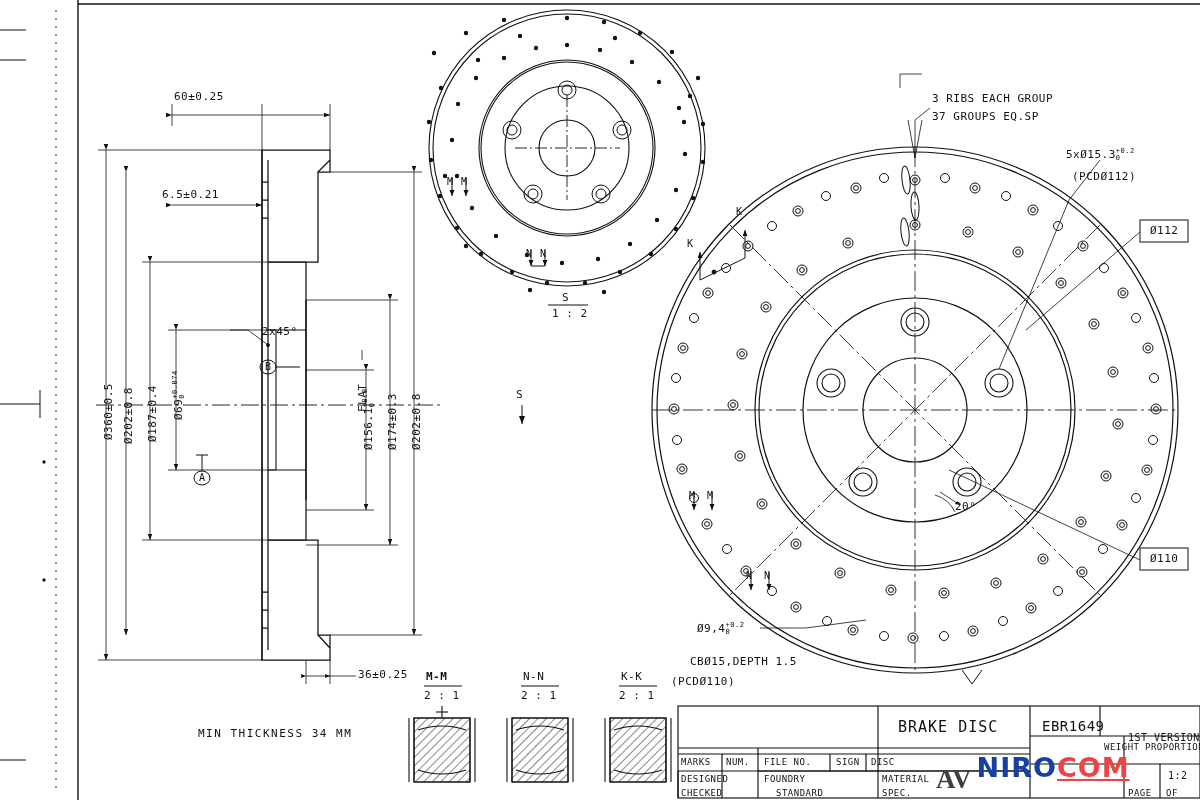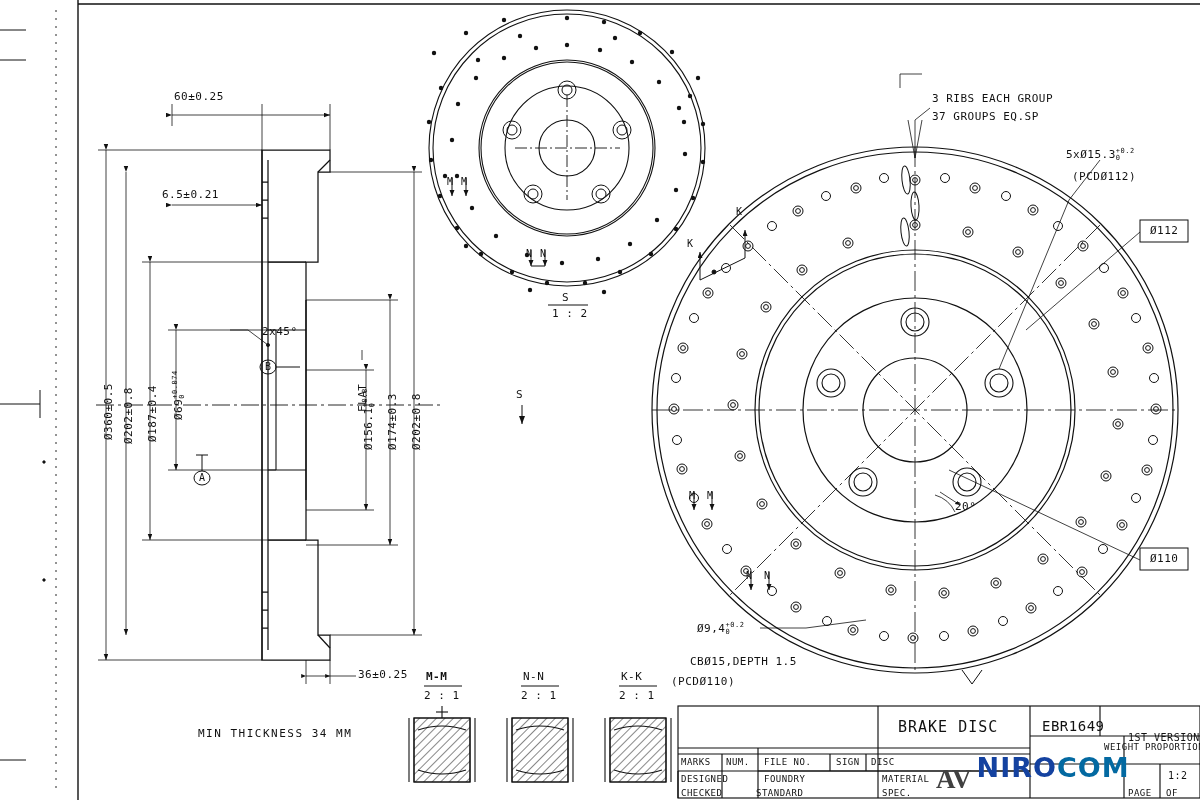--- a/index.html
+++ b/index.html
@@ -16,21 +16,21 @@
   .lbl{position:absolute;font-family:"DejaVu Sans Mono", monospace;font-size:11px;letter-spacing:0.5px;white-space:nowrap;color:#111;}
   .lbl.sm{font-size:10px;}
   .lbl.xs{font-size:9px;}
   .lbl.big{font-size:15px;letter-spacing:1px;}
   .rot{transform-origin:left top;}
   .supbox{display:inline-block;font-size:7px;line-height:1.0;vertical-align:middle;text-align:left;}
   
   .logo{position:absolute;left:936px;top:742px;display:flex;align-items:center;gap:5px;}
   .logo .mark{color:#404040;font-size:27px;font-weight:bold;font-family:Liberation Serif, serif;line-height:1;margin-top:24px;}
   .logo .word{color:#1442a0;font-size:27px;font-weight:bold;font-family:"DejaVu Sans", sans-serif;letter-spacing:1px;line-height:1;}
-  .logo .word .red{color:#0369a1;}
+  .logo .word .red{color:#ef4444;text-decoration:underline;}
 </style>
 </head>
 <body>
 
 <div class="sheet">
 
 <svg class="draw" viewBox="0 0 1200 800" xmlns="http://www.w3.org/2000/svg">
   <defs>
     <marker id="ar" markerWidth="9" markerHeight="9" refX="8" refY="3" orient="auto">
       <path d="M0,0 L8,3 L0,6 z" fill="#111"></path>
@@ -575,21 +575,21 @@
 
 <div class="lbl xs" style="left:681px;top:757px;">MARKS</div>
 <div class="lbl xs" style="left:726px;top:757px;">NUM.</div>
 <div class="lbl xs" style="left:764px;top:757px;">FILE NO.</div>
 <div class="lbl xs" style="left:836px;top:757px;">SIGN</div>
 <div class="lbl xs" style="left:871px;top:757px;">DISC</div>
 
 <div class="lbl xs" style="left:681px;top:774px;">DESIGNED</div>
 <div class="lbl xs" style="left:764px;top:774px;">FOUNDRY</div>
 <div class="lbl xs" style="left:681px;top:788px;">CHECKED</div>
-<div class="lbl xs" style="left:756px;top:788px;">STANDARD</div>
+<div class="lbl xs" style="left:776px;top:788px;">STANDARD</div>
 <div class="lbl xs" style="left:882px;top:774px;">MATERIAL</div>
 <div class="lbl xs" style="left:882px;top:788px;">SPEC.</div>
 <div class="lbl xs" style="left:1128px;top:788px;">PAGE</div>
 <div class="lbl xs" style="left:1166px;top:788px;">OF</div>
 
 <div class="logo">
   <span class="mark">AV</span>
   <span class="word"><span>NIRO</span><span class="red">COM</span></span>
 </div>
 

